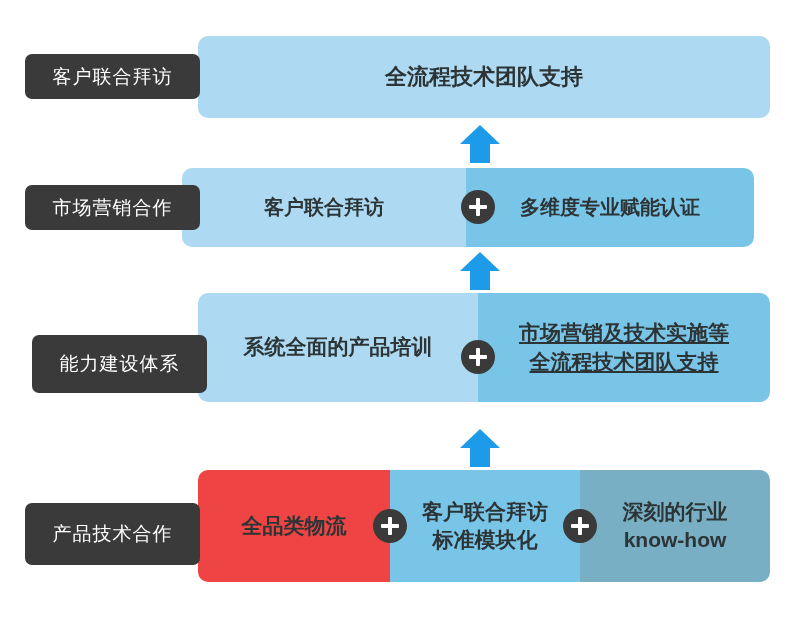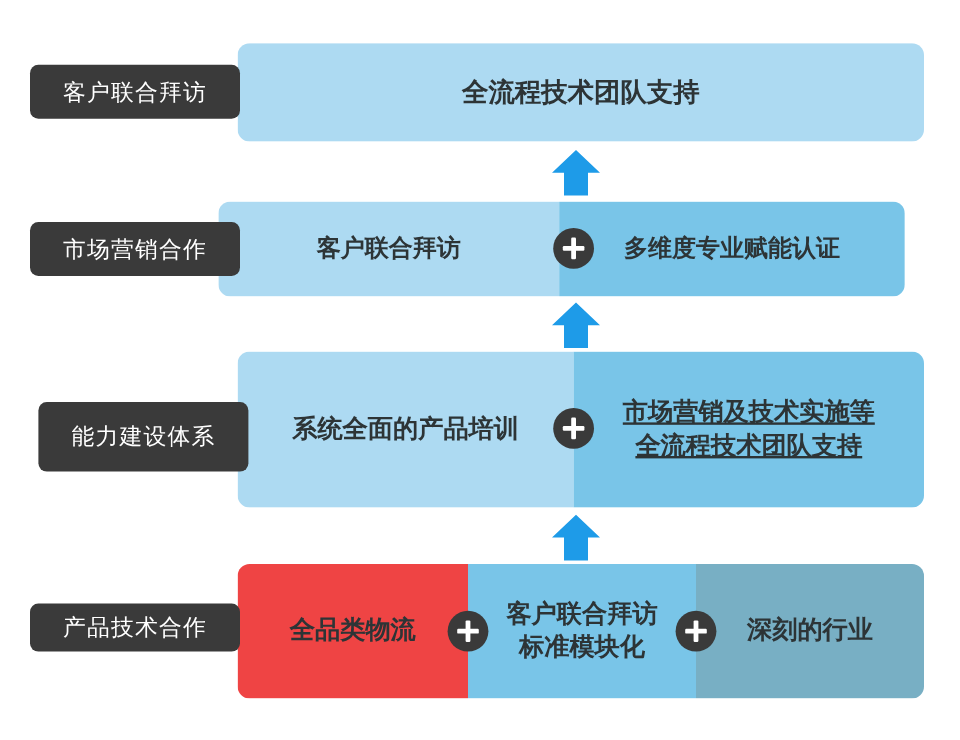--- a/index.html
+++ b/index.html
@@ -137,21 +137,21 @@
   <div class="up-arrow" style="left:459px; top:251px; width:42px; height:40px;">
     <svg width="42" height="40" viewBox="0 0 42 40" aria-hidden="true">
       <polygon points="21,1 41,20 31,20 31,39 11,39 11,20 1,20" fill="#1E9BE8"></polygon>
     </svg>
   </div>
 
   <div class="stage-label" style="left:32px; top:335px; width:175px; height:58px;">
     <span>能力建设体系</span>
   </div>
 
-  <div class="row" style="left:198px; top:293px; width:572px; height:130px;">
+  <div class="row" style="left:198px; top:293px; width:572px; height:109px;">
     <div class="seg" style="width:280px; background:#ADDAF2; font-size:21px;">
       <span class="seg-text">
         <span class="ln">系统全面的产品培训</span>
       </span>
     </div>
     <div class="seg" style="width:292px; background:#79C5E8; font-size:21px;text-decoration:underline;">
       <span class="seg-text">
         <span class="ln">市场营销及技术实施等</span>
         <span class="ln">全流程技术团队支持</span>
       </span>
@@ -159,39 +159,40 @@
   </div>
 
   <div class="plus" style="left:461px; top:340px;"></div>
 
   <div class="up-arrow" style="left:459px; top:428px; width:42px; height:40px;">
     <svg width="42" height="40" viewBox="0 0 42 40" aria-hidden="true">
       <polygon points="21,1 41,20 31,20 31,39 11,39 11,20 1,20" fill="#1E9BE8"></polygon>
     </svg>
   </div>
 
-  <div class="stage-label" style="left:25px; top:503px; width:175px; height:40px;">
+  <div class="stage-label" style="left:25px; top:503px; width:175px; height:62px;">
     <span>产品技术合作</span>
   </div>
 
   <div class="row" style="left:198px; top:470px; width:572px; height:112px;">
     <div class="seg" style="width:192px; background:#ef4444; font-size:21px;">
       <span class="seg-text">
         <span class="ln">全品类物流</span>
       </span>
     </div>
     <div class="seg" style="width:190px; background:#79C5E8; font-size:21px;">
       <span class="seg-text">
         <span class="ln">客户联合拜访</span>
         <span class="ln">标准模块化</span>
       </span>
     </div>
     <div class="seg" style="width:190px; background:#78AFC4; font-size:21px;">
       <span class="seg-text">
         <span class="ln">深刻的行业</span>
+        <span class="ln">know-how</span>
       </span>
     </div>
   </div>
 
   <div class="plus" style="left:373px; top:509px;"></div>
   <div class="plus" style="left:563px; top:509px;"></div>
 
 </div>
 
 </body></html>

